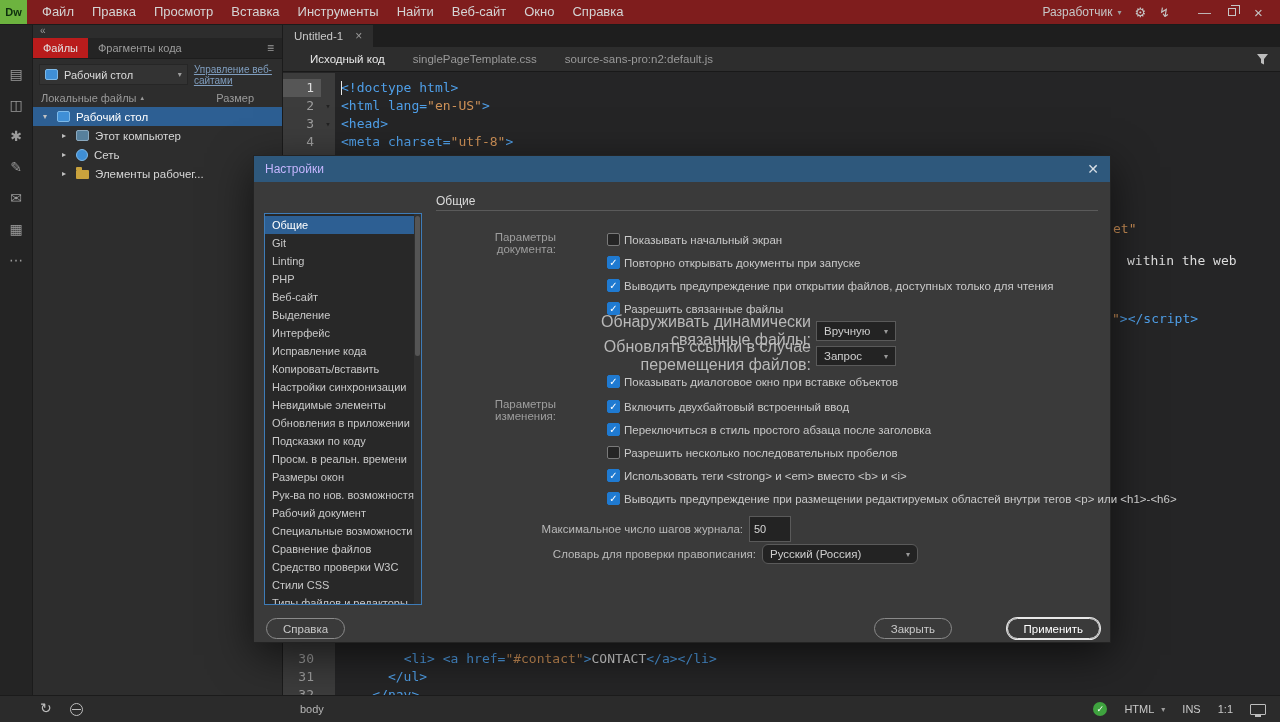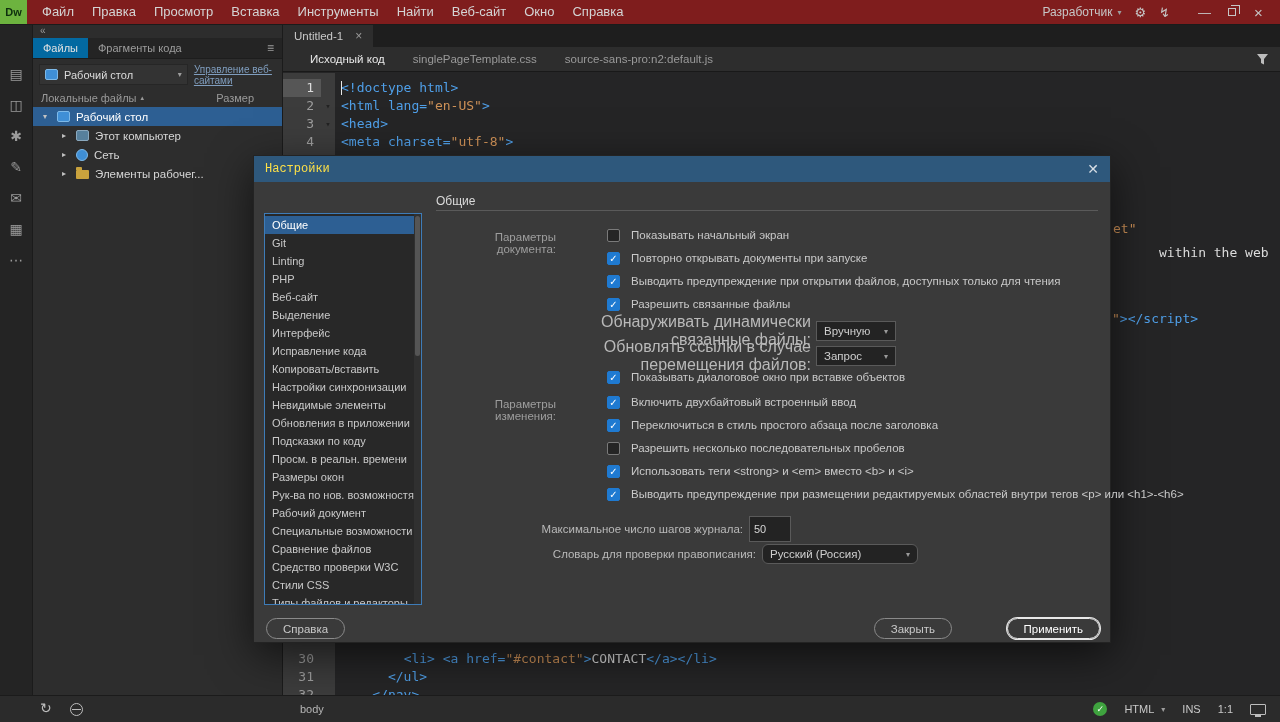--- a/index.html
+++ b/index.html
@@ -29,21 +29,21 @@
   #side-rail { position:absolute; left:0; top:25px; width:33px; height:670px; background:#242424;
     border-right:1px solid #1b1b1b; display:flex; flex-direction:column; align-items:center;
     padding-top:42px; gap:16px; }
   .rail-icon { color:#9b9b9b; font-size:14px; height:15px; line-height:15px; }
   
   #files-panel { position:absolute; left:33px; top:25px; width:250px; height:670px; background:#2d2d2d;
     border-right:1px solid #1b1b1b; }
   .fp-collapse { height:13px; padding-left:7px; color:#9a9a9a; font-size:10px; line-height:12px; }
   .fp-tabs { height:21px; background:#242424; border-bottom:1px solid #1d1d1d; display:flex; position:relative; }
   .fp-tab { font-size:11px; color:#9d9d9d; padding:0 10px; line-height:21px; }
-  .fp-tab.active { background:#0369a1; color:#e2e2e2; }
+  .fp-tab.active { background:#b91c1c; color:#e2e2e2; }
   .fp-menu { position:absolute; right:8px; top:0; line-height:20px; color:#9d9d9d; font-size:12px; }
   .fp-site-row { display:flex; padding:5px 6px 3px 6px; gap:6px; align-items:flex-start; }
   .site-dd { display:flex; align-items:center; gap:6px; width:152px; height:21px; padding:0 5px;
     background:#333; border:1px solid #262626; }
   .site-dd-label { color:#dcdcdc; font-size:11px; flex:1; }
   .manage-link { font-size:10px; color:#7f9dbe; text-decoration:underline; width:84px; line-height:11px; }
   .fp-headers { display:flex; padding:3px 8px 2px 8px; color:#9a9a9a; font-size:11px; align-items:center; }
   .fh-size { margin-left:auto; margin-right:20px; }
   .sort-ico { font-size:7px; margin-left:4px; color:#9a9a9a; }
   #fp-tree { margin-top:1px; }
@@ -75,43 +75,43 @@
   #code-top { position:absolute; left:0; top:6px; width:100%; }
   #code-bottom { position:absolute; left:0; top:577px; width:100%; }
   .code-line { height:18px; display:flex; font-family:"DejaVu Sans Mono", monospace; font-size:13px; line-height:18px; }
   .ln { width:38px; text-align:right; padding-right:7px; color:#9d9d9d; flex:none; }
   .ln-active { background:#565656; color:#dcdcdc; }
   .fold { width:14px; flex:none; color:#222; font-size:9px; text-align:center; }
   .code-text { white-space:pre; padding-left:6px; color:#dcdcdc;text-align:right; }
   .c-tag { color:#4f9fe8; } .c-str { color:#ce9157; } .c-plain { color:#dcdcdc; }
   .caret { position:absolute; left:58px; top:8px; width:1px; height:14px; background:#e8e8e8; }
   .code-frag { position:absolute; font-family:"DejaVu Sans Mono", monospace; font-size:13px; white-space:pre; }
-  #frag-0 { left:830px; top:148px; } #frag-1 { left:844px; top:172px;margin-left:32px; } #frag-2 { left:829px; top:238px; }
+  #frag-0 { left:830px; top:148px; } #frag-1 { left:844px; top:180px; } #frag-2 { left:829px; top:238px; }
   
   #dialog { position:absolute; left:253px; top:155px; width:858px; height:488px; background:#3a3a3a;
     border:1px solid #232323; box-shadow:0 12px 40px rgba(0,0,0,.6); font-size:12px; }
   .dlg-title { height:26px; background:#2e587c; display:flex; align-items:center; justify-content:space-between;
     padding:0 11px; }
-  .dlg-title-text { color:#fde047; font-size:12px;font-family:Liberation Mono, monospace; }
+  .dlg-title-text { color:#c4b5fd; font-size:12px; }
   .dlg-close { color:#d7dee5; font-size:14px; }
   .dlg-cat-label { position:absolute; left:17px; top:56px; color:#f9a8d4; }
   .dlg-section-title { position:absolute; left:182px; top:38px; color:#dadada; }
   .dlg-divider { position:absolute; left:182px; top:54px; width:662px; height:1px; background:#5a5a5a; }
   .cat-list { position:absolute; left:10px; top:57px; width:158px; height:392px; background:#282828;
     border:1px solid #3e7cb8; overflow:hidden; }
   .cat-items { position:absolute; left:0; top:2px; right:7px; }
   .cat-item { height:18px; line-height:18px; padding-left:7px; color:#c9c9c9; font-size:11px; white-space:nowrap; overflow:hidden; }
   .cat-item.selected { background:#2d5f93; color:#fff; }
   .cat-track { position:absolute; right:0; top:0; width:7px; height:100%; background:#303030; }
   .cat-thumb { position:absolute; right:1px; top:2px; width:5px; height:140px; background:#555; border-radius:3px; }
   .dlg-content { position:absolute; left:182px; top:73px; width:664px; }
   .pref-group { position:relative; padding-left:127px; }
   .pref-group + .pref-group { margin-top:8px; }
   .group-label { position:absolute; left:0; top:2px; width:120px; text-align:right; color:#9e9e9e; font-size:11.5px; }
-  .cb-row { display:flex; align-items:flex-start; gap:11px; height:17px; margin-bottom:6px;padding-left:44px; }
+  .cb-row { display:flex; align-items:flex-end; gap:4px; height:17px; margin-bottom:6px;padding-left:44px; }
   .cb { width:13px; height:13px; border:1px solid #7a7a7a; background:#252525; border-radius:2px;
     color:#fff; font-size:10px; line-height:11px; text-align:center; flex:none; }
   .cb.checked { background:#1f7ad1; border-color:#1f7ad1; }
   .cb-label { color:#c9c9c9; font-size:11.5px; white-space:nowrap; }
   .sel-row { display:flex; align-items:center; gap:5px; height:20px; margin:4px 0 5px 0; }
   .sel-label { width:248px; text-align:right; color:#b9b9b9; font-size:16px; flex:none; }
   .dd { display:inline-flex; align-items:center; justify-content:space-between; gap:12px; background:#232323;
     border:1px solid #5a5a5a; height:20px; padding:0 7px; color:#cfcfcf; font-size:11.5px; min-width:80px; }
   .dd-chev { font-size:8px; color:#9a9a9a; }
   .tail-rows { margin-top:14px; }

